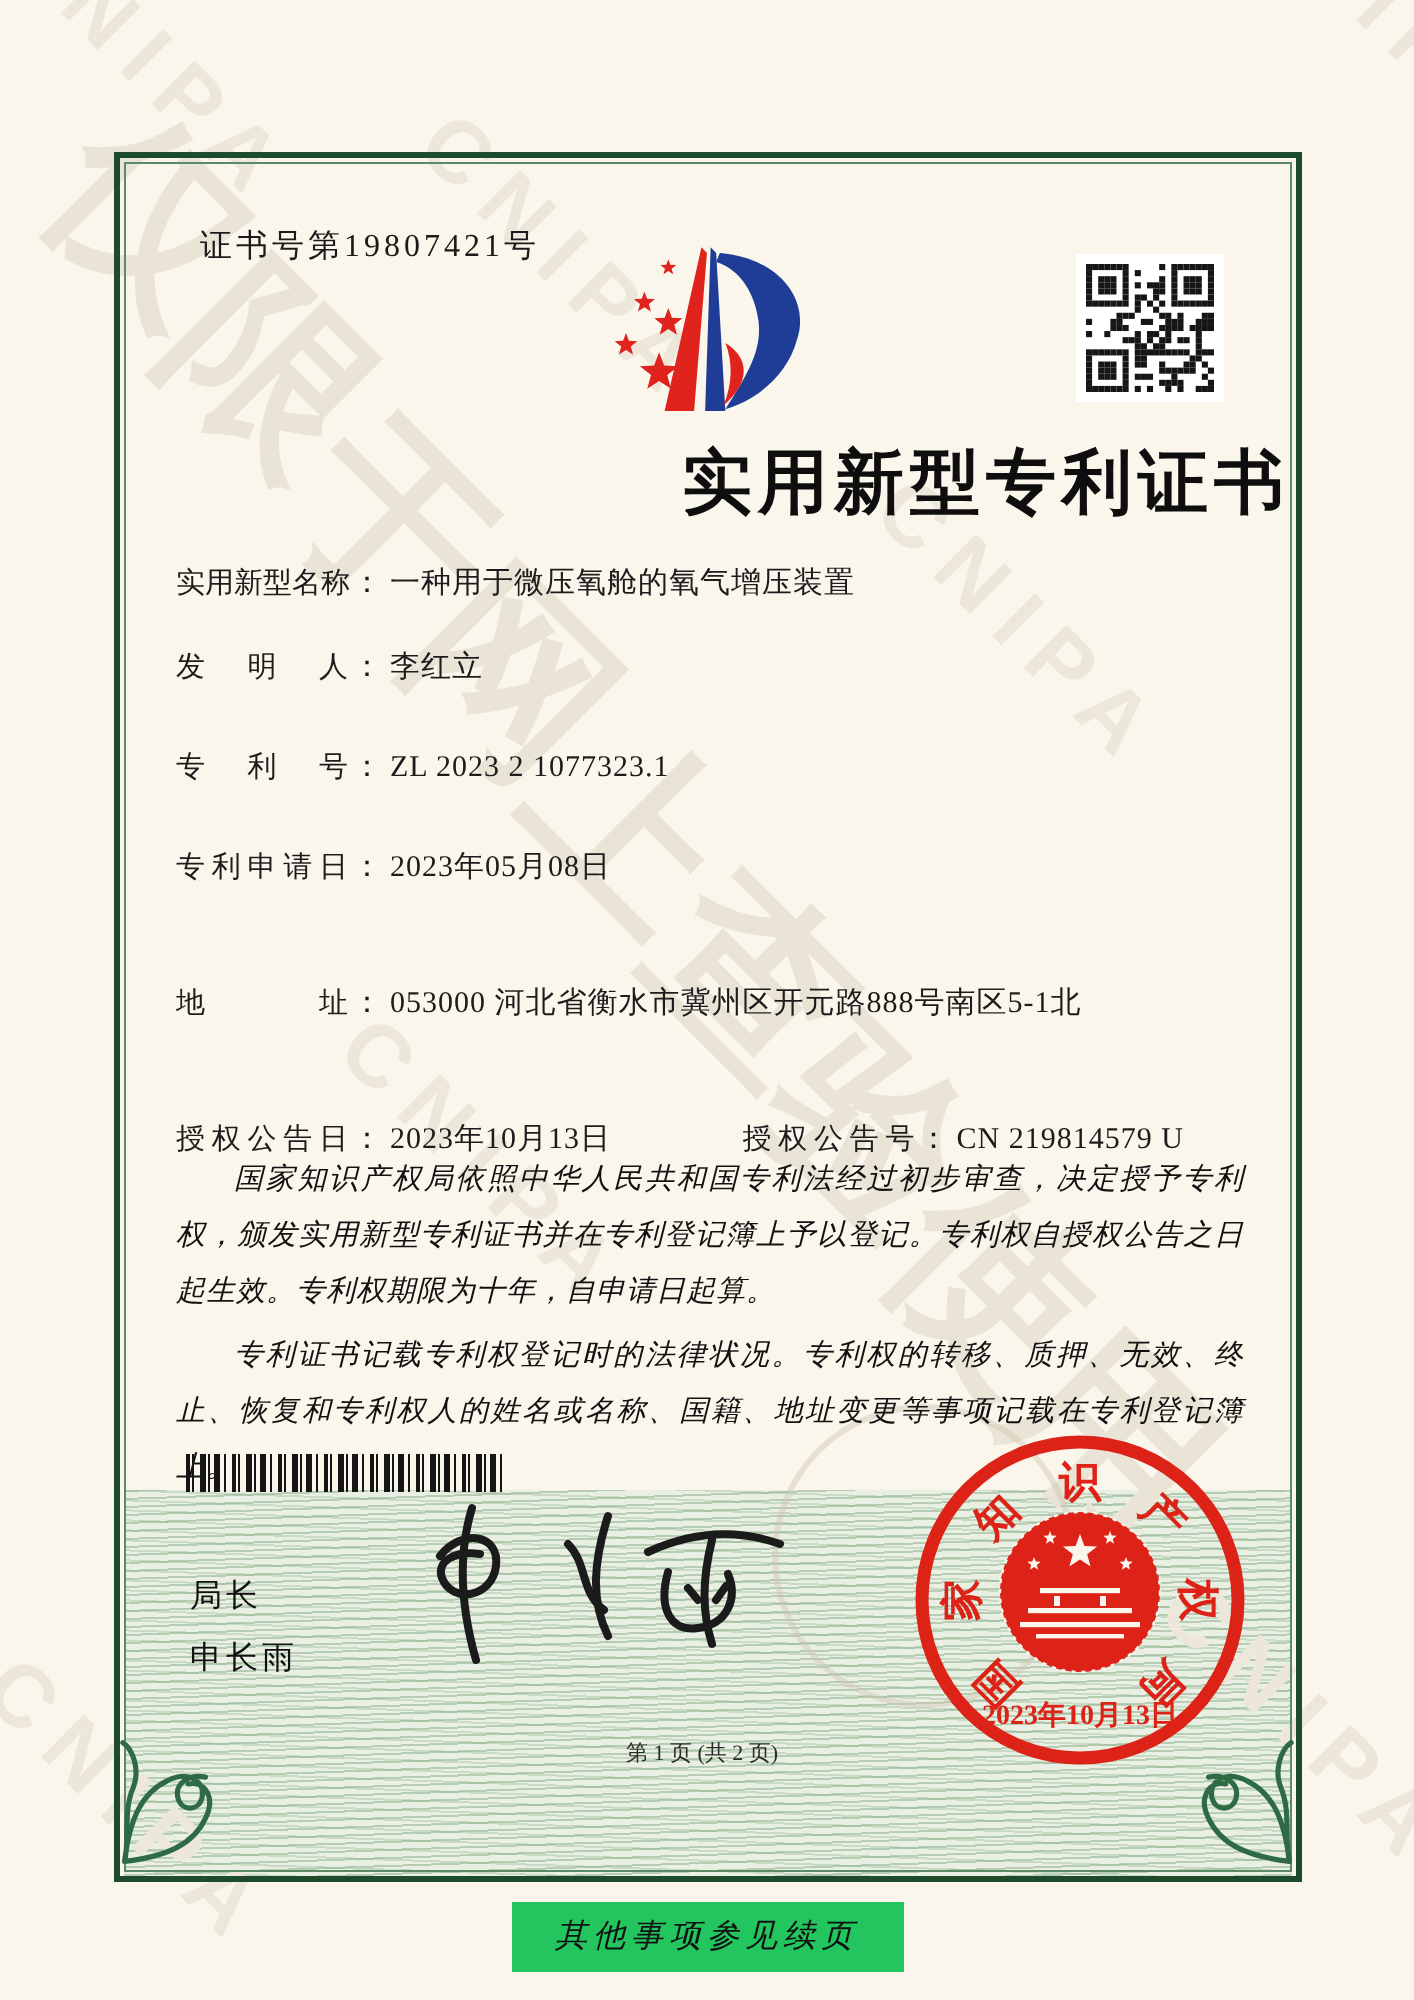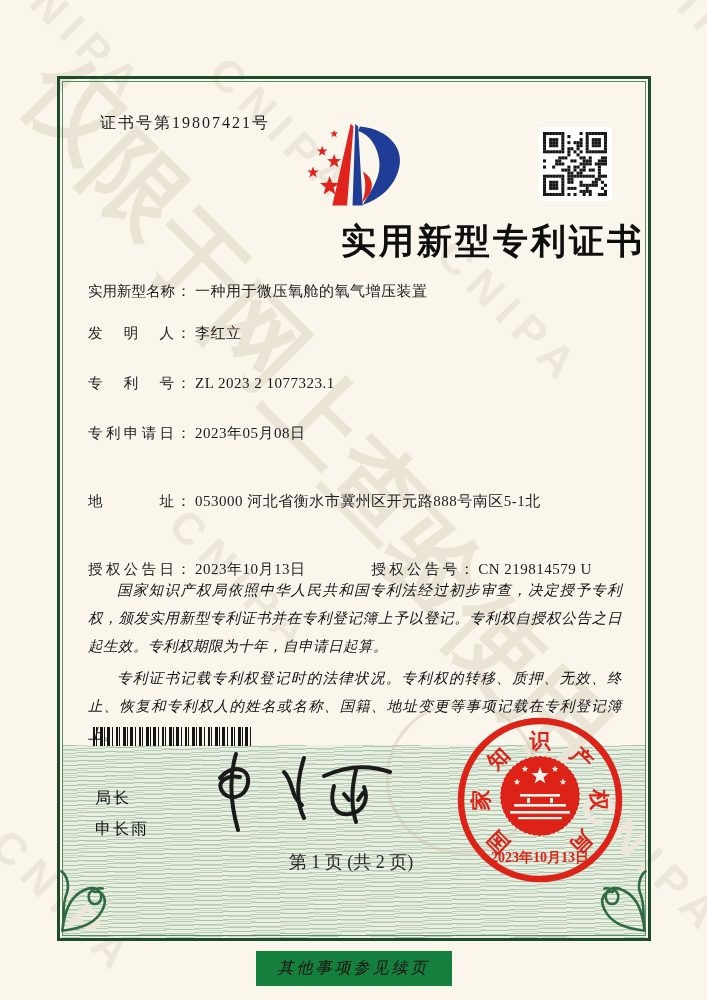--- a/index.html
+++ b/index.html
@@ -66,24 +66,24 @@
   #signature path{stroke:#1b1b1b;stroke-width:4;fill:none;stroke-linecap:round;
                   stroke-linejoin:round;}
 
   #ghost-ring{left:386px;top:702px;width:146px;height:146px;border-radius:50%;
               border:3px solid rgba(208,198,178,.45);z-index:4;}
 
   #seal{left:454px;top:714px;width:172px;height:172px;z-index:7;}
   .seal-char{font-size:21px;font-weight:bold;fill:#dd2317;
              font-family:"Liberation Serif","DejaVu Serif",serif;}
 
-  #page-num{left:57px;top:850px;width:588px;text-align:center;font-size:18px;
+  #page-num{left:57px;top:869px;width:588px;text-align:center;font-size:11px;
             color:#2a2a2a;z-index:6;}
 
-  #cont-box{left:50%;top:951px;transform:translateX(-50%);background:#15803d;
+  #cont-box{left:50%;top:951px;transform:translateX(-50%);background:#22c55e;
             padding:7px 22px;font-size:16px;letter-spacing:3px;color:#111;
             font-style:italic;z-index:6;white-space:nowrap;}
 </style>
 </head>
 <body>
 
 <div id="page">
 
   <div id="wm-layer">
       <div class="wm-char" style="left: 28px; top: 62px;">仅</div>

